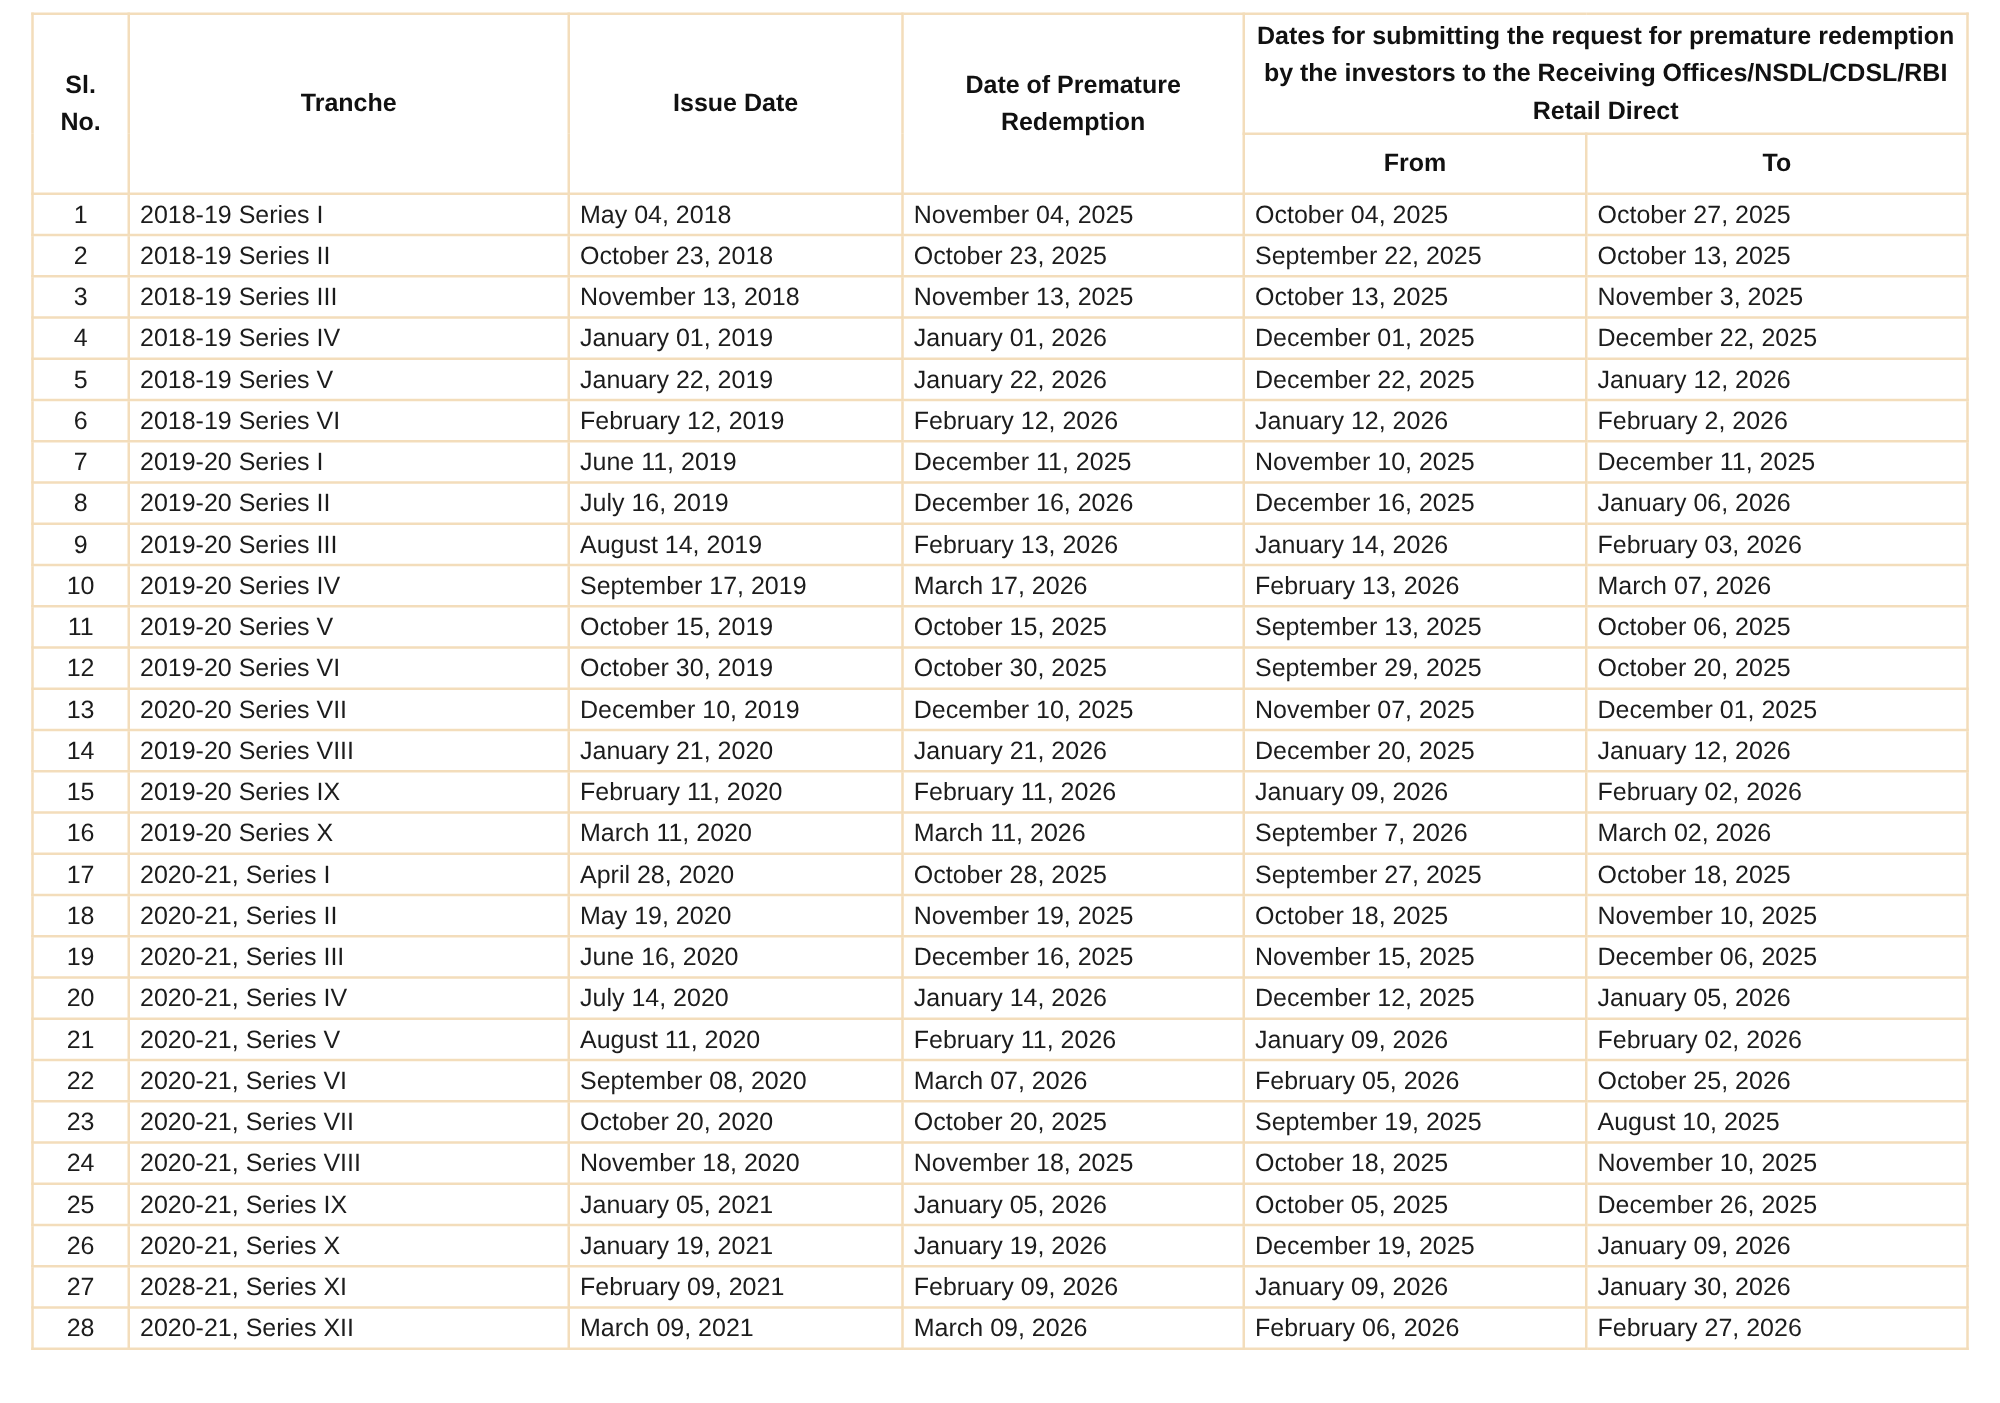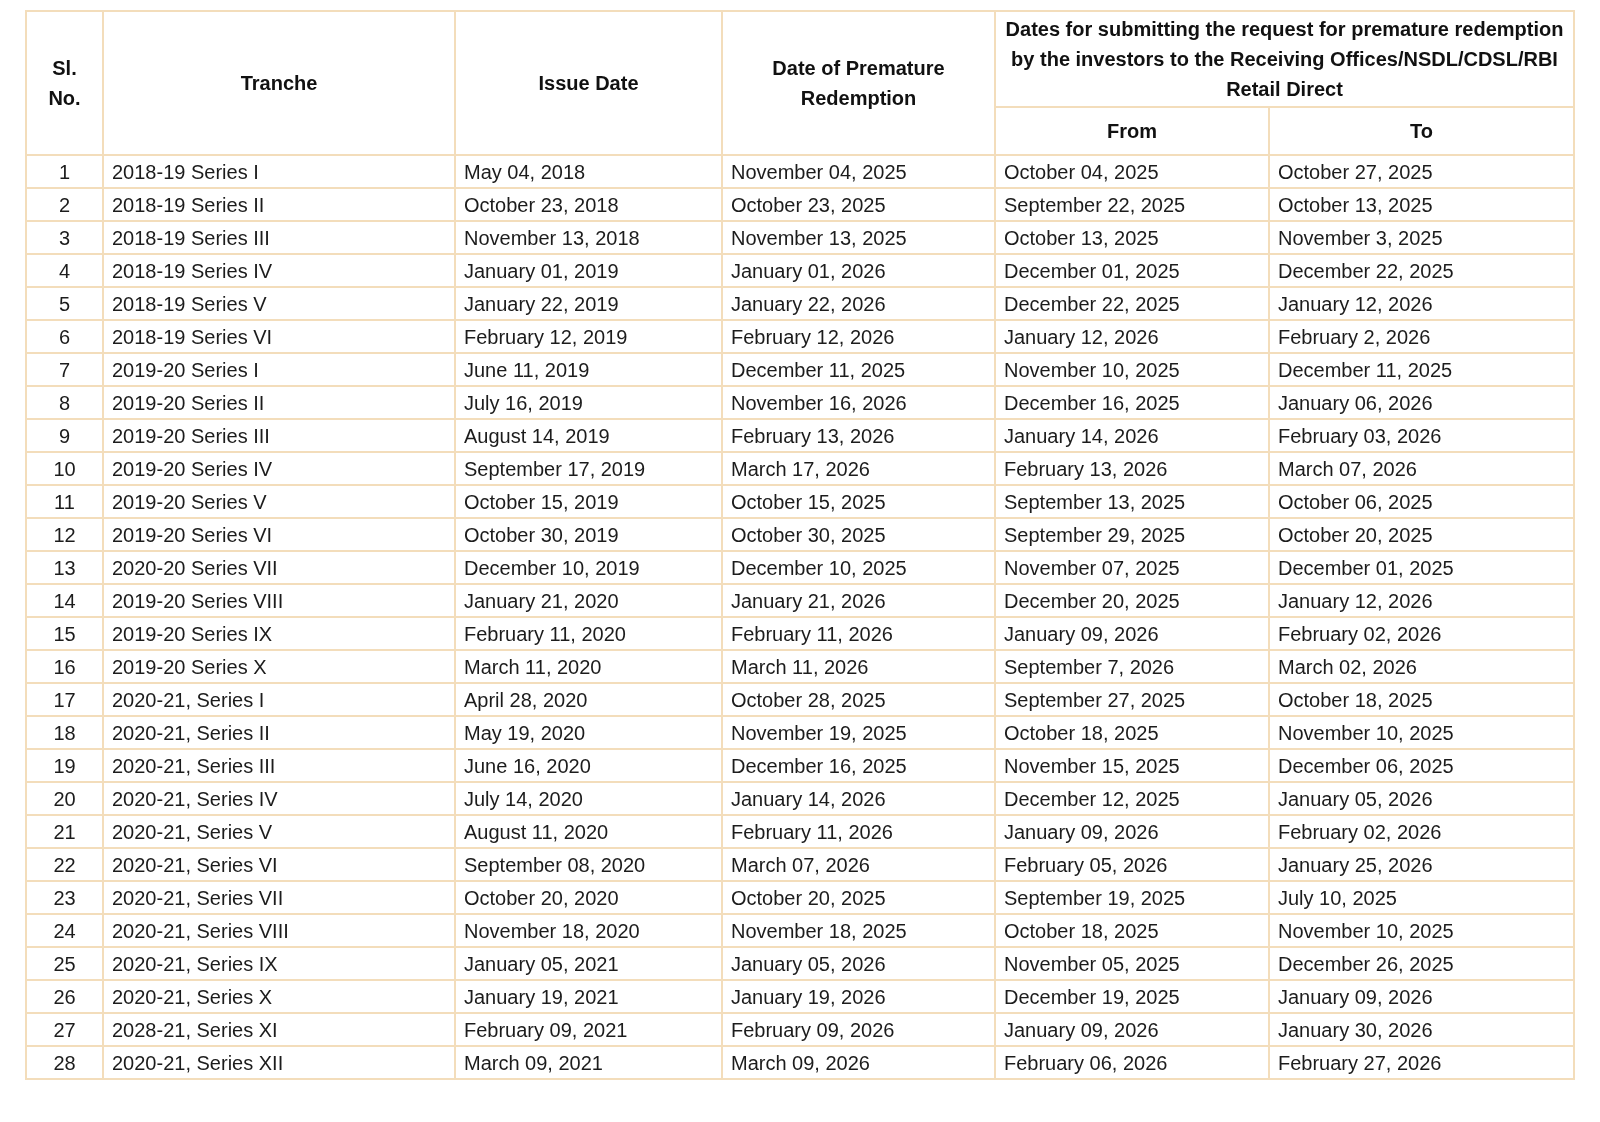--- a/index.html
+++ b/index.html
@@ -152,21 +152,21 @@
     <td>June 11, 2019</td>
     <td>December 11, 2025</td>
     <td>November 10, 2025</td>
     <td>December 11, 2025</td>
   </tr>
 
   <tr>
     <td class="c-sl">8</td>
     <td>2019-20 Series II</td>
     <td>July 16, 2019</td>
-    <td>November 16, 2026</td>
+    <td>December 16, 2026</td>
     <td>December 16, 2025</td>
     <td>January 06, 2026</td>
   </tr>
 
   <tr>
     <td class="c-sl">9</td>
     <td>2019-20 Series III</td>
     <td>August 14, 2019</td>
     <td>February 13, 2026</td>
     <td>January 14, 2026</td>
@@ -280,47 +280,47 @@
     <td>January 09, 2026</td>
     <td>February 02, 2026</td>
   </tr>
 
   <tr>
     <td class="c-sl">22</td>
     <td>2020-21, Series VI</td>
     <td>September 08, 2020</td>
     <td>March 07, 2026</td>
     <td>February 05, 2026</td>
-    <td>January 25, 2026</td>
+    <td>October 25, 2026</td>
   </tr>
 
   <tr>
     <td class="c-sl">23</td>
     <td>2020-21, Series VII</td>
     <td>October 20, 2020</td>
     <td>October 20, 2025</td>
     <td>September 19, 2025</td>
-    <td>July 10, 2025</td>
+    <td>August 10, 2025</td>
   </tr>
 
   <tr>
     <td class="c-sl">24</td>
     <td>2020-21, Series VIII</td>
     <td>November 18, 2020</td>
     <td>November 18, 2025</td>
     <td>October 18, 2025</td>
     <td>November 10, 2025</td>
   </tr>
 
   <tr>
     <td class="c-sl">25</td>
     <td>2020-21, Series IX</td>
     <td>January 05, 2021</td>
     <td>January 05, 2026</td>
-    <td>November 05, 2025</td>
+    <td>October 05, 2025</td>
     <td>December 26, 2025</td>
   </tr>
 
   <tr>
     <td class="c-sl">26</td>
     <td>2020-21, Series X</td>
     <td>January 19, 2021</td>
     <td>January 19, 2026</td>
     <td>December 19, 2025</td>
     <td>January 09, 2026</td>

